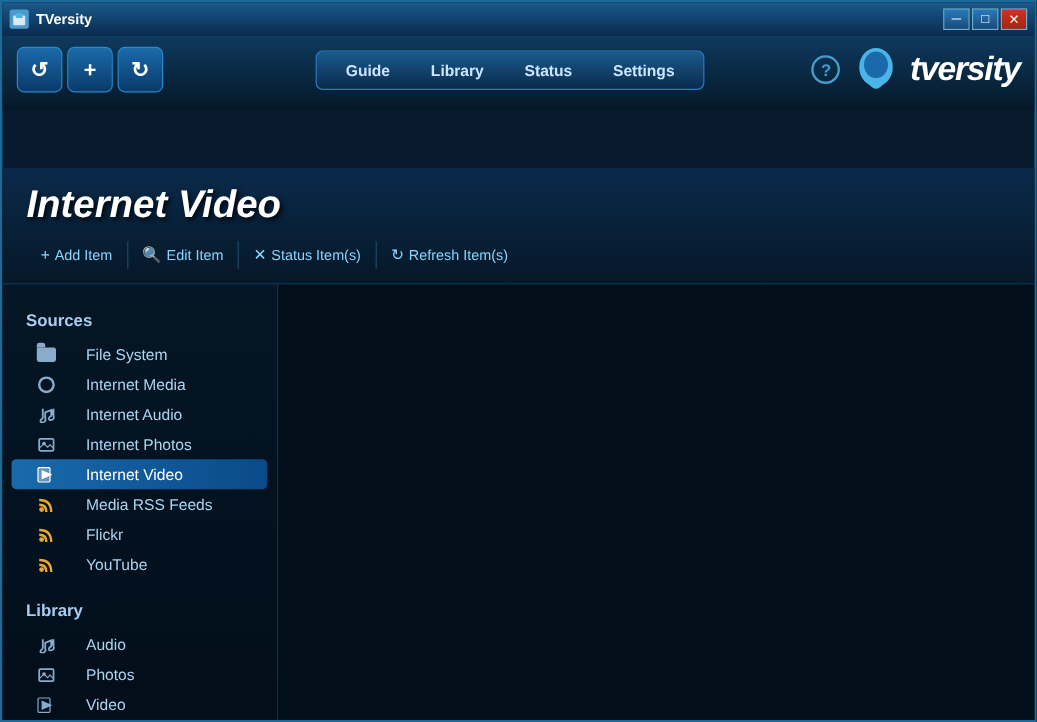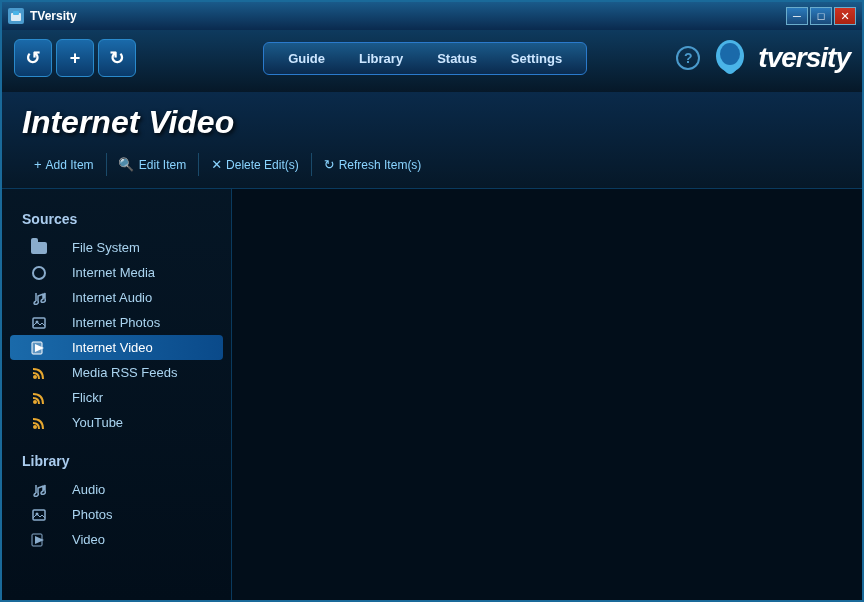--- a/index.html
+++ b/index.html
@@ -166,20 +166,21 @@
       cursor: pointer;
     }
 
     
     .content-area {
       flex: 1;
       display: flex;
       flex-direction: column;
       background: linear-gradient(to bottom, #061828, #020e1a);
       overflow: hidden;
+      margin-top: 48px;
     }
 
     
     .page-header {
       padding: 12px 20px 8px 20px;
       border-bottom: 1px solid #0a3a5e;
       background: linear-gradient(to bottom, #0a2a4a, #061828);
     }
 
     .page-title {
@@ -357,21 +358,21 @@
         <div class="toolbar-btn">
           <span class="toolbar-icon">+</span>
           <span>Add Item</span>
         </div>
         <div class="toolbar-btn">
           <span class="toolbar-icon">🔍</span>
           <span>Edit Item</span>
         </div>
         <div class="toolbar-btn">
           <span class="toolbar-icon">✕</span>
-          <span>Delete Edit(s)</span>
+          <span>Status Item(s)</span>
         </div>
         <div class="toolbar-btn">
           <span class="toolbar-icon">↻</span>
           <span>Refresh Item(s)</span>
         </div>
       </div>
     </div>
 
     <div class="main-layout">
 

